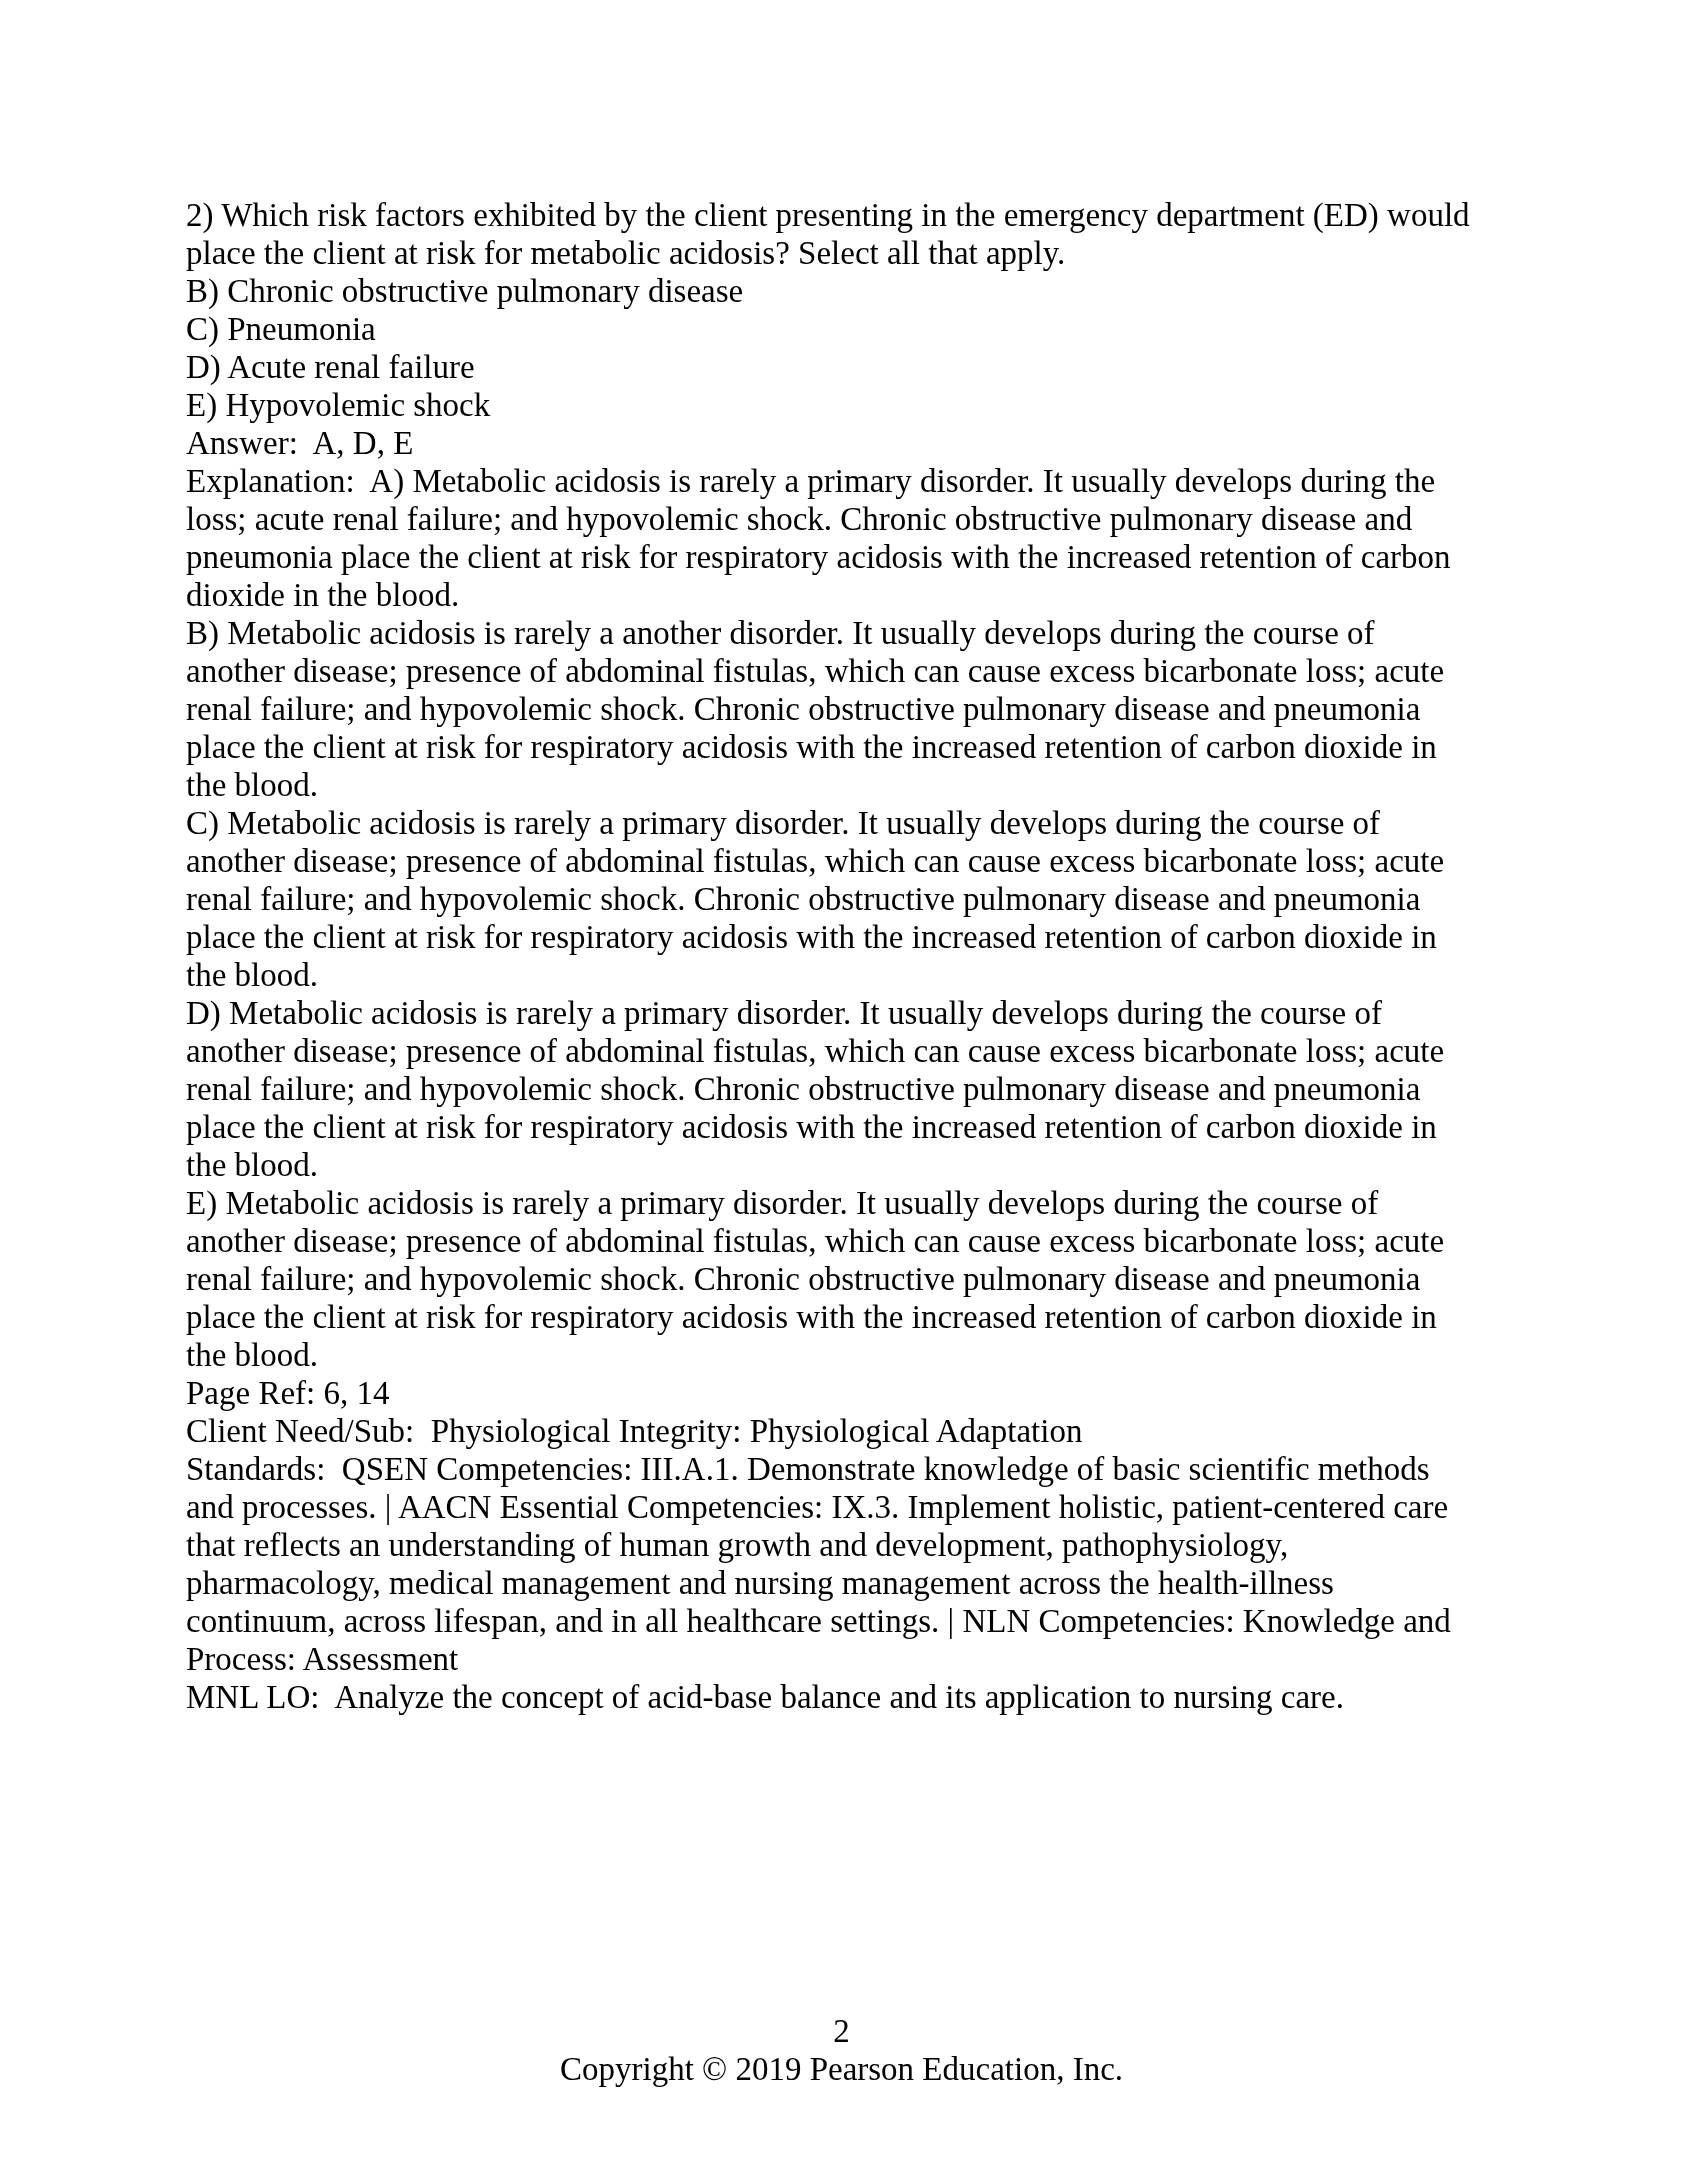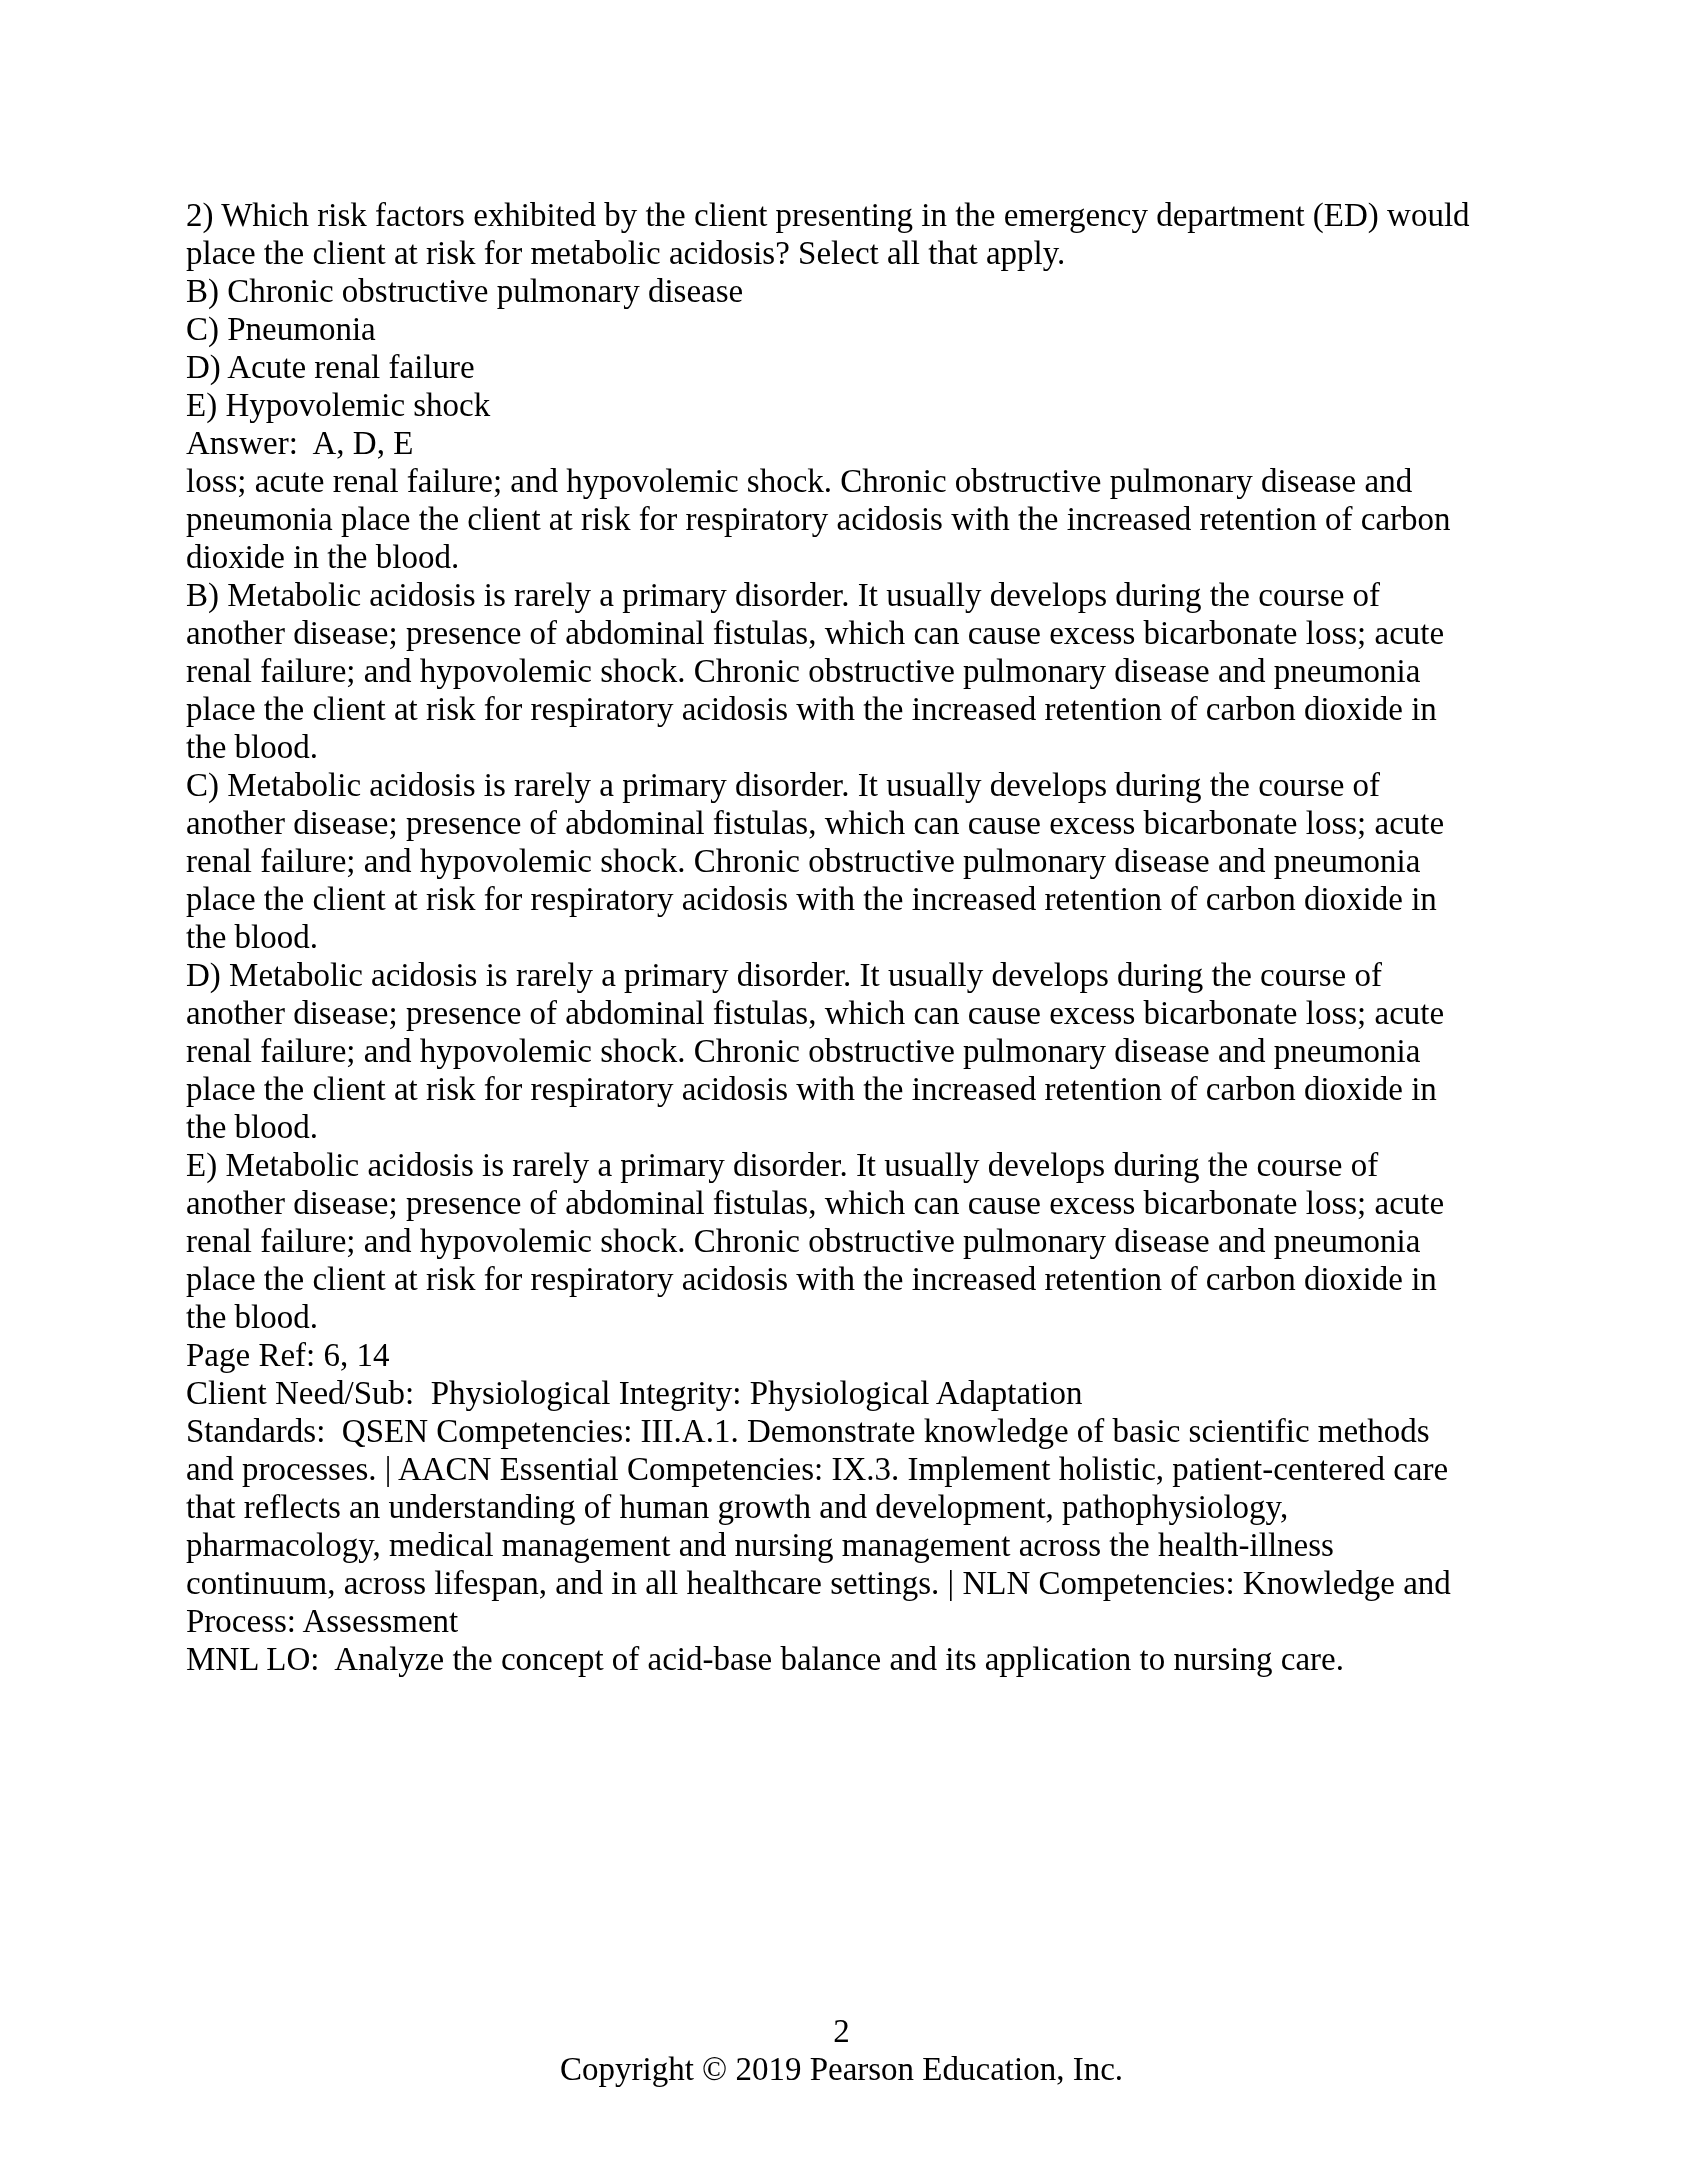--- a/index.html
+++ b/index.html
@@ -55,24 +55,25 @@
     <div>
         <div class="line">B) Chronic obstructive pulmonary disease</div>
         <div class="line">C) Pneumonia</div>
         <div class="line">D) Acute renal failure</div>
         <div class="line">E) Hypovolemic shock</div>
       </div>
     <div>
         <div class="line">Answer:  A, D, E</div>
       </div>
     <div>
+        <div class="line">Explanation:  A) Metabolic acidosis is rarely a primary disorder. It usually develops during the</div>
         <div class="line">loss; acute renal failure; and hypovolemic shock. Chronic obstructive pulmonary disease and</div>
         <div class="line">pneumonia place the client at risk for respiratory acidosis with the increased retention of carbon</div>
         <div class="line">dioxide in the blood.</div>
-        <div class="line">B) Metabolic acidosis is rarely a primary disorder. It usually develops during the course of</div>
+        <div class="line">B) Metabolic acidosis is rarely a another disorder. It usually develops during the course of</div>
         <div class="line">another disease; presence of abdominal fistulas, which can cause excess bicarbonate loss; acute</div>
         <div class="line">renal failure; and hypovolemic shock. Chronic obstructive pulmonary disease and pneumonia</div>
         <div class="line">place the client at risk for respiratory acidosis with the increased retention of carbon dioxide in</div>
         <div class="line">the blood.</div>
         <div class="line">C) Metabolic acidosis is rarely a primary disorder. It usually develops during the course of</div>
         <div class="line">another disease; presence of abdominal fistulas, which can cause excess bicarbonate loss; acute</div>
         <div class="line">renal failure; and hypovolemic shock. Chronic obstructive pulmonary disease and pneumonia</div>
         <div class="line">place the client at risk for respiratory acidosis with the increased retention of carbon dioxide in</div>
         <div class="line">the blood.</div>
         <div class="line">D) Metabolic acidosis is rarely a primary disorder. It usually develops during the course of</div>

